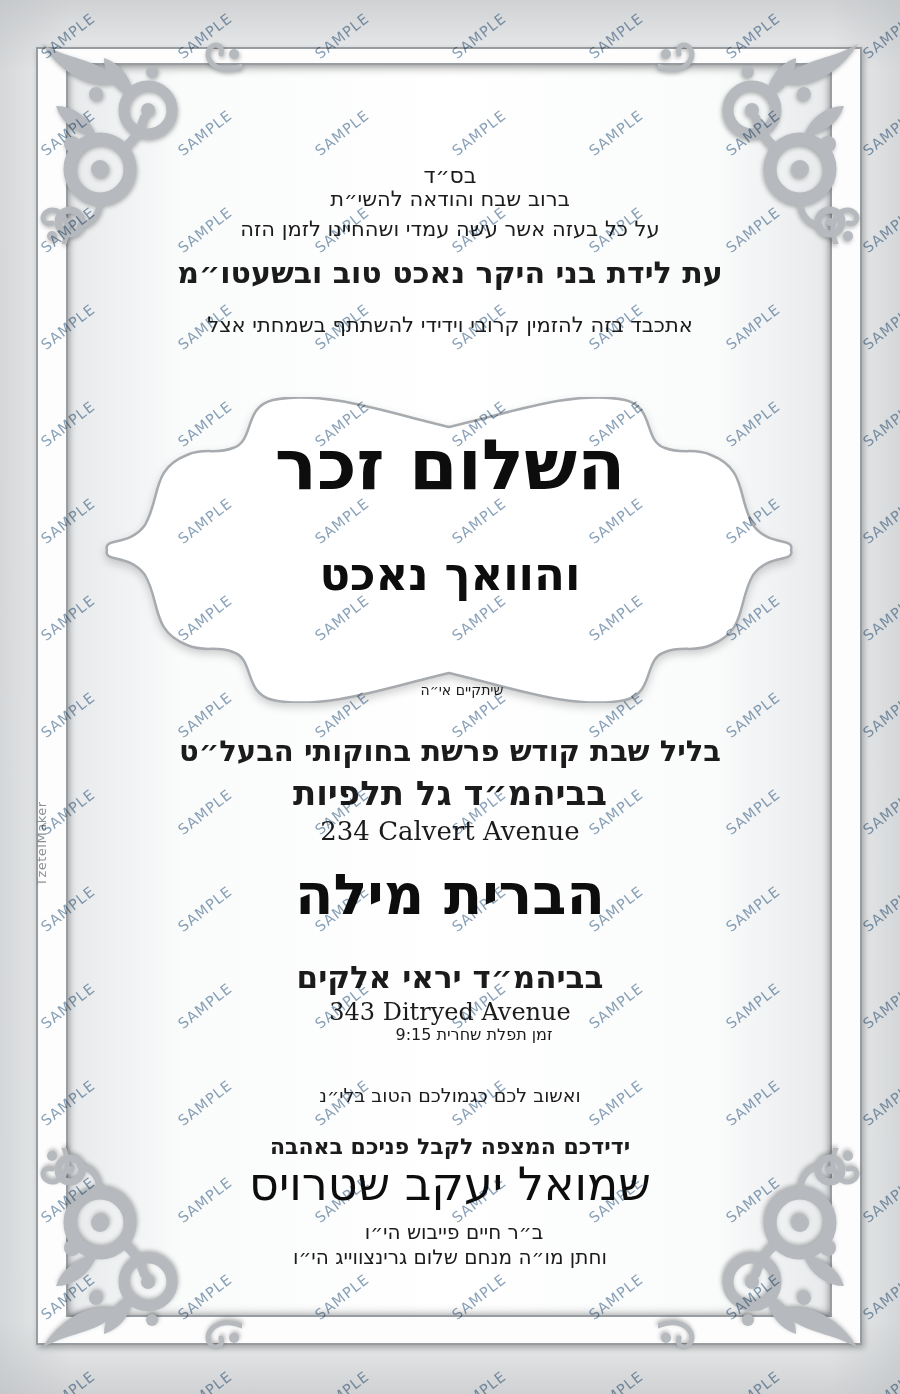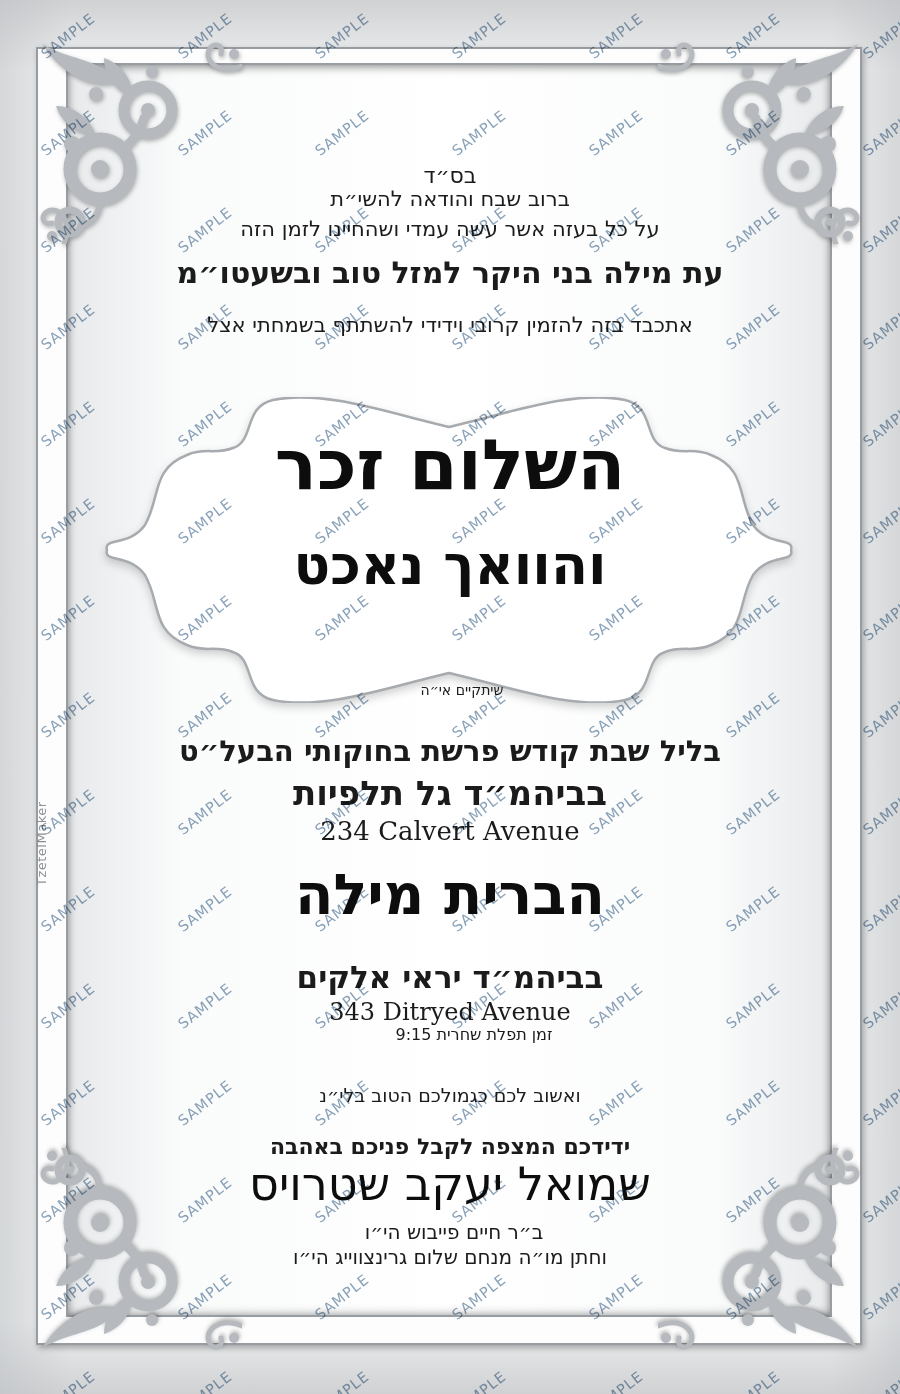--- a/index.html
+++ b/index.html
@@ -39,21 +39,21 @@
   
   .t{position:absolute; left:0; right:0; text-align:center; line-height:1.12; z-index:5;}
   .rtl{direction:rtl; unicode-bidi:plaintext;}
   .serif{font-family:"DejaVu Serif", serif;}
   .bsd        {top:120px; font-size:22px;margin-top:44px;}
   .intro1     {top:188px; font-size:21px;}
   .intro2     {top:218px; font-size:21px;}
   .intro3     {top:256px; font-size:30px; font-weight:bold;}
   .intro4     {top:314px; font-size:21px;}
   .title1     {top:426px; font-size:70px; font-weight:bold; color:#0d0d0d;}
-  .title2     {top:536px; font-size:54px; font-weight:bold; color:#0d0d0d;}
+  .title2     {top:550px; font-size:45px; font-weight:bold; color:#0d0d0d;}
   .szintro    {top:683px; font-size:14px;margin-left:24px;}
   .szwhen     {top:735px; font-size:29px; font-weight:bold;}
   .szvenue    {top:774px; font-size:34px; font-weight:bold;}
   .szaddr     {top:817px; font-size:26px;}
   .brheading  {top:864px; font-size:56px; font-weight:bold; color:#0d0d0d;}
   .brwhen     {top:935px; font-size:21px; font-weight:bold;}
   .brvenue    {top:960px; font-size:31px; font-weight:bold;}
   .braddr     {top:999px; font-size:24px;}
   .brtime     {top:1026px; font-size:16px;padding-left:48px;}
   .close1     {top:1061px; font-size:19px;}
@@ -197,21 +197,21 @@
       C 292 288 222 314 170 303
       C 140 296 152 262 130 255
       C 112 248 102 256 84 248
       C 48 234 58 206 42 178
       C 26 156 0 166 4 153 Z"></path>
   </svg>
 
   <div class="t bsd rtl">בס״ד</div>
   <div class="t intro1 rtl">ברוב שבח והודאה להשי״ת</div>
   <div class="t intro2 rtl">על כל בעזה אשר עשה עמדי ושהחיינו לזמן הזה</div>
-  <div class="t intro3 rtl">עת מילה בני היקר למזל טוב ובשעטו״מ</div>
+  <div class="t intro3 rtl">עת לידת בני היקר נאכט טוב ובשעטו״מ</div>
   <div class="t intro4 rtl">אתכבד בזה להזמין קרובי וידידי להשתתף בשמחתי אצל</div>
   <div class="t title1 rtl">השלום זכר</div>
   <div class="t title2 rtl">והוואך נאכט</div>
   <div class="t szintro rtl">שיתקיים אי״ה</div>
   <div class="t szwhen rtl">בליל שבת קודש פרשת בחוקותי הבעל״ט</div>
   <div class="t szvenue rtl">בביהמ״ד גל תלפיות</div>
   <div class="t szaddr serif">234 Calvert Avenue</div>
   <div class="t brheading rtl">הברית מילה</div>
   <div class="t brvenue rtl">בביהמ״ד יראי אלקים</div>
   <div class="t braddr serif">343 Ditryed Avenue</div>

